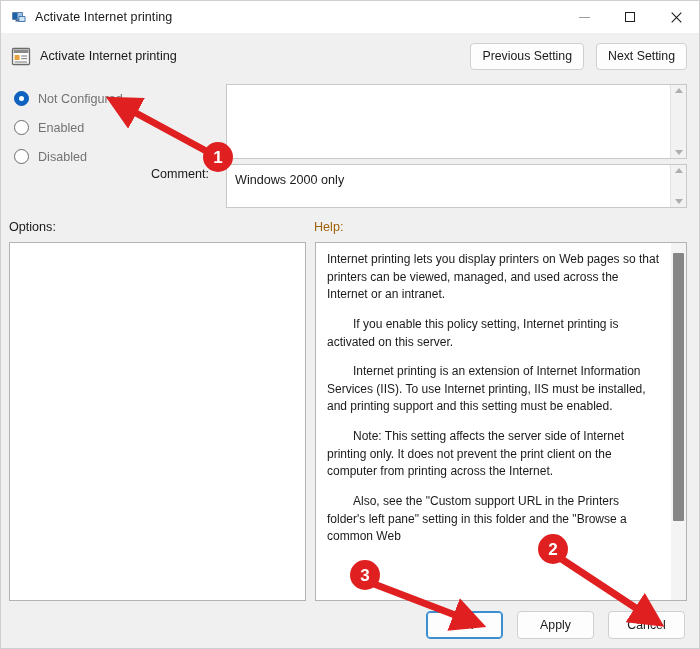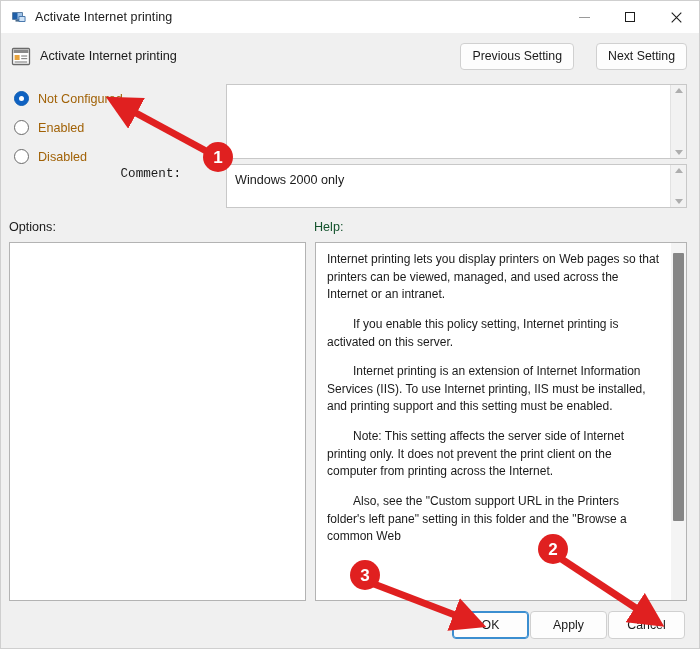--- a/index.html
+++ b/index.html
@@ -99,21 +99,21 @@
     margin-right: 9px;
     position: relative;
   }
   .policy-name {
     font-size: 12.7px;
     color: #1a1a1a;
   }
   .header-buttons {
     margin-left: auto;
     display: flex;
-    gap: 22px;
+    gap: 12px;
     align-items: flex-end;
   }
   .btn {
     background: #fdfdfd;
     border: 1px solid #d0d0d0;
     border-radius: 4px;
     font-family: "Liberation Sans", sans-serif;
     font-size: 12.3px;
     color: #1a1a1a;
     padding: 0 11px;
@@ -166,30 +166,30 @@
     position: absolute;
     left: 50%; top: 50%;
     width: 5px; height: 5px;
     margin-left: -2.5px;
     margin-top: -2.5px;
     border-radius: 50%;
     background: #ffffff;
   }
   .radio-label {
     font-size: 12.6px;
-    color: #a16207;
+    color: #737373;
   }
 
   .field-label {
     position: absolute;
     font-size: 12.6px;
     color: #1a1a1a;
     text-align: right;
   }
-  .lbl-comment { left: 88px; top: 88px; width: 92px; font-family: Liberation Mono, monospace; }
+  .lbl-comment { left: 116px; top: 88px; width: 92px; }
   .lbl-supported { left: 100px; top: 168px; width: 92px; }
 
   .boxwrap {
     position: absolute;
     background: #ffffff;
     border: 1px solid #c8c8c8;
     box-sizing: border-box;
     display: flex;
   }
   .box-comment { left: 225px; top: 5px; right: 12px; height: 75px; }
@@ -232,21 +232,21 @@
   .opt-label {
     position: absolute;
     left: 8px; top: 4px;
     font-size: 12.6px;
     color: #1a1a1a;
   }
   .help-label {
     position: absolute;
     left: 313px; top: 4px;
     font-size: 12.6px;
-    color: #14532d;
+    color: #a16207;
   }
 
   
   .panels {
     flex: 1 1 auto;
     position: relative;
     padding: 0 12px 0 8px;
     display: flex;
     gap: 9px;
     min-height: 0;
@@ -287,21 +287,21 @@
   }
 
   
   .footer {
     height: 47px;
     flex: 0 0 auto;
     display: flex;
     align-items: center;
     justify-content: flex-end;
     padding-right: 14px;
-    gap: 1px;
+    gap: 14px;
     background: #f0f0f0;
   }
   .footer .btn { min-width: 77px; height: 28px; line-height: 26px; text-align: center; }
 
   
   .anno-layer {
     position: absolute;
     left: 0; top: 0;
     width: 700px; height: 649px;
     pointer-events: none;

